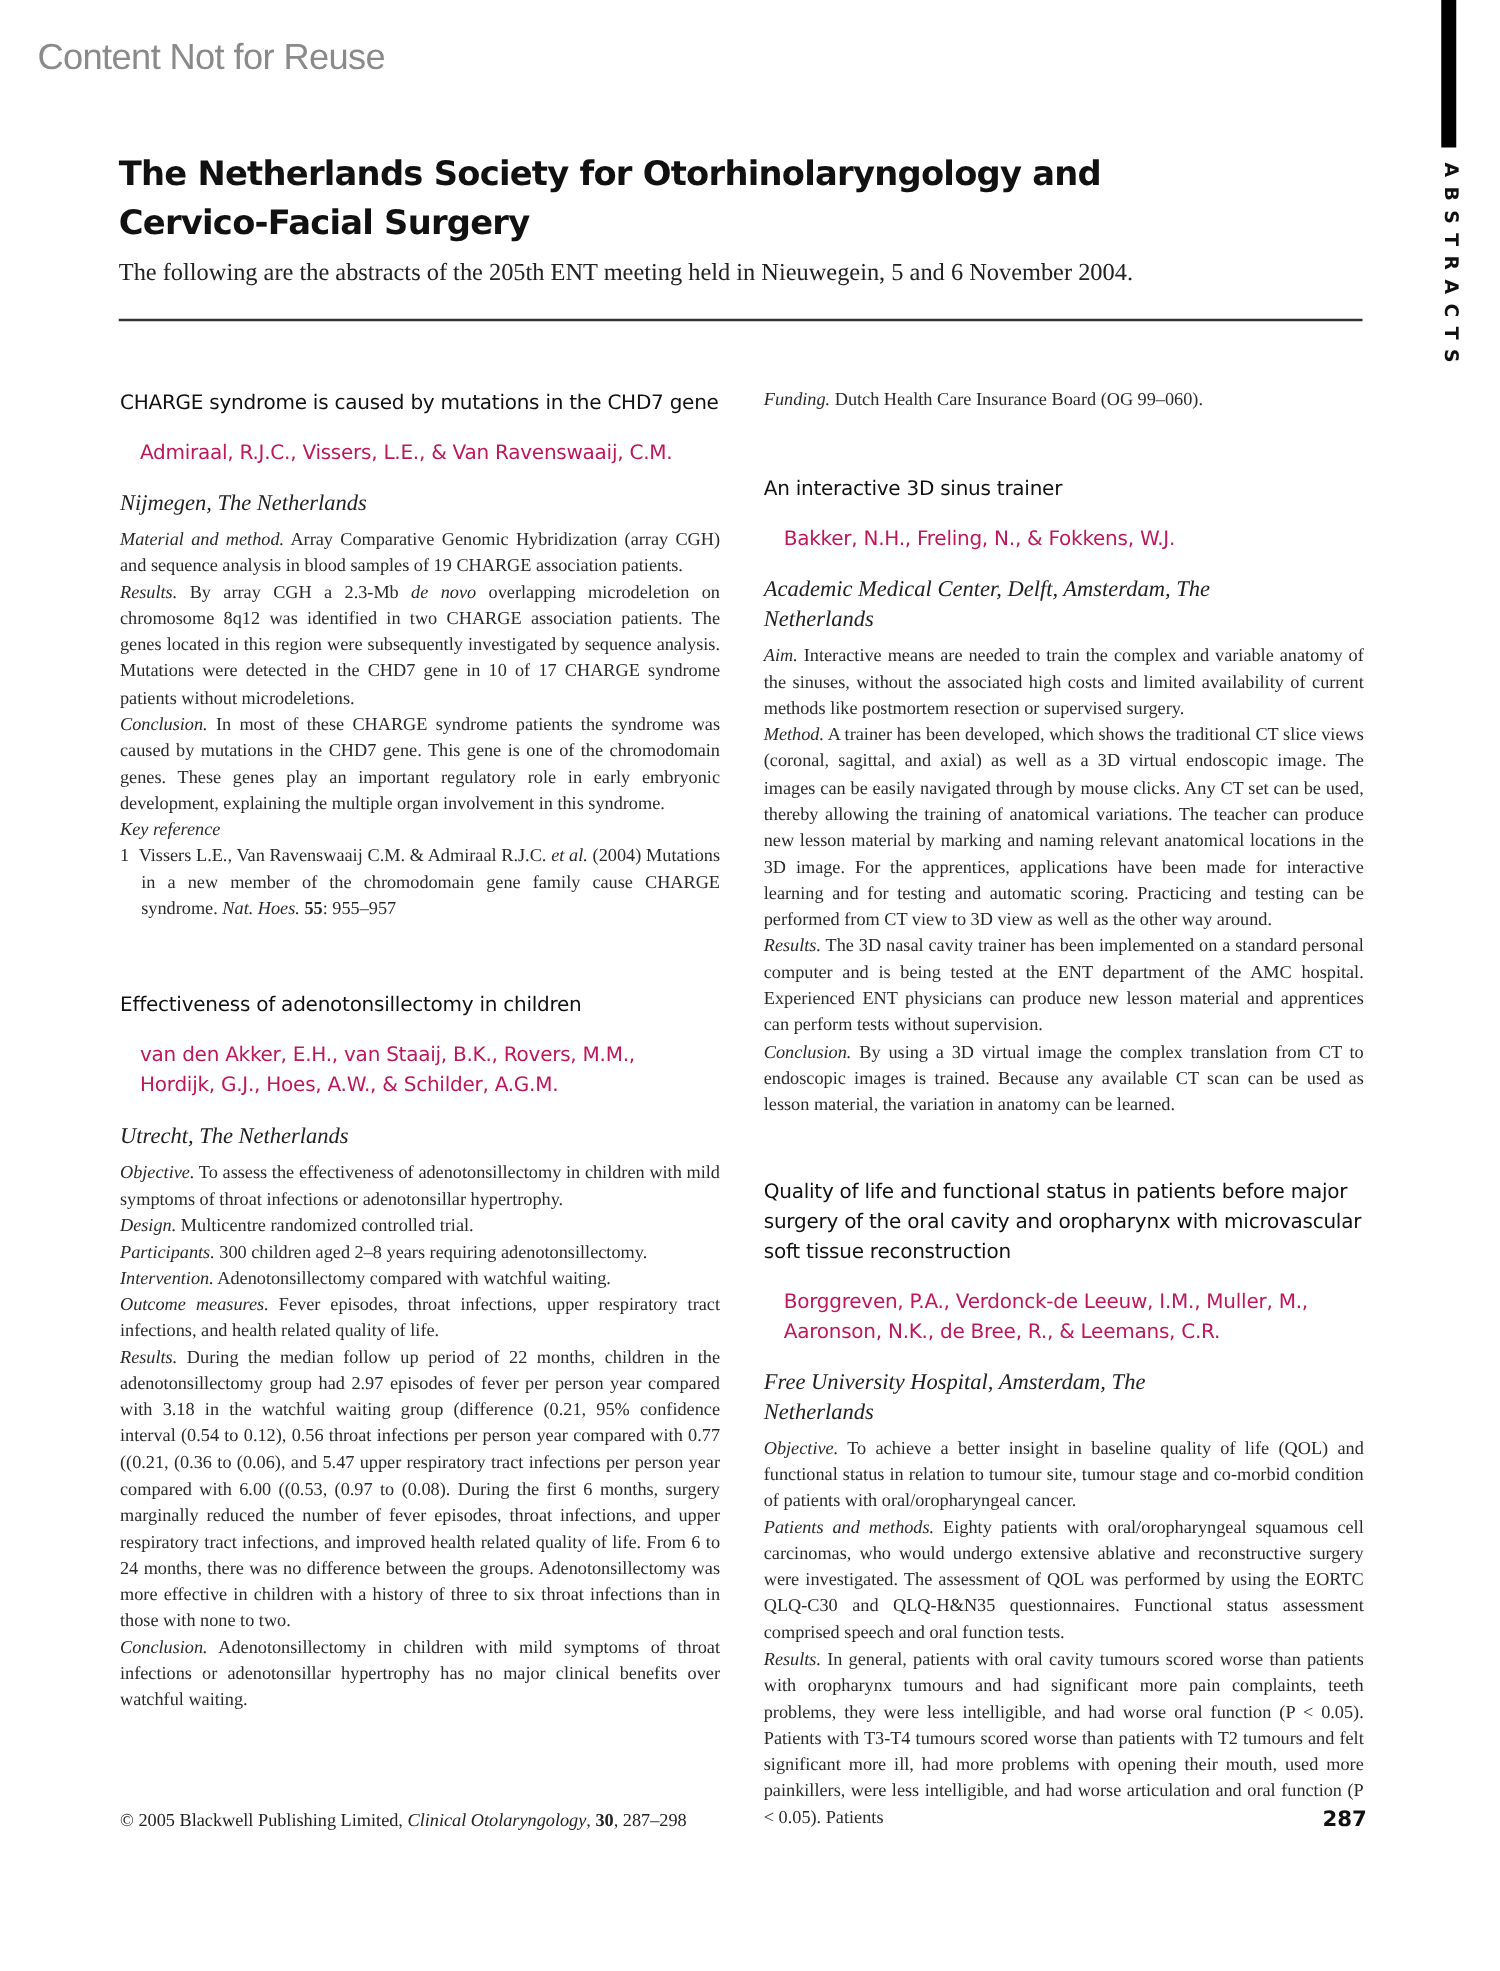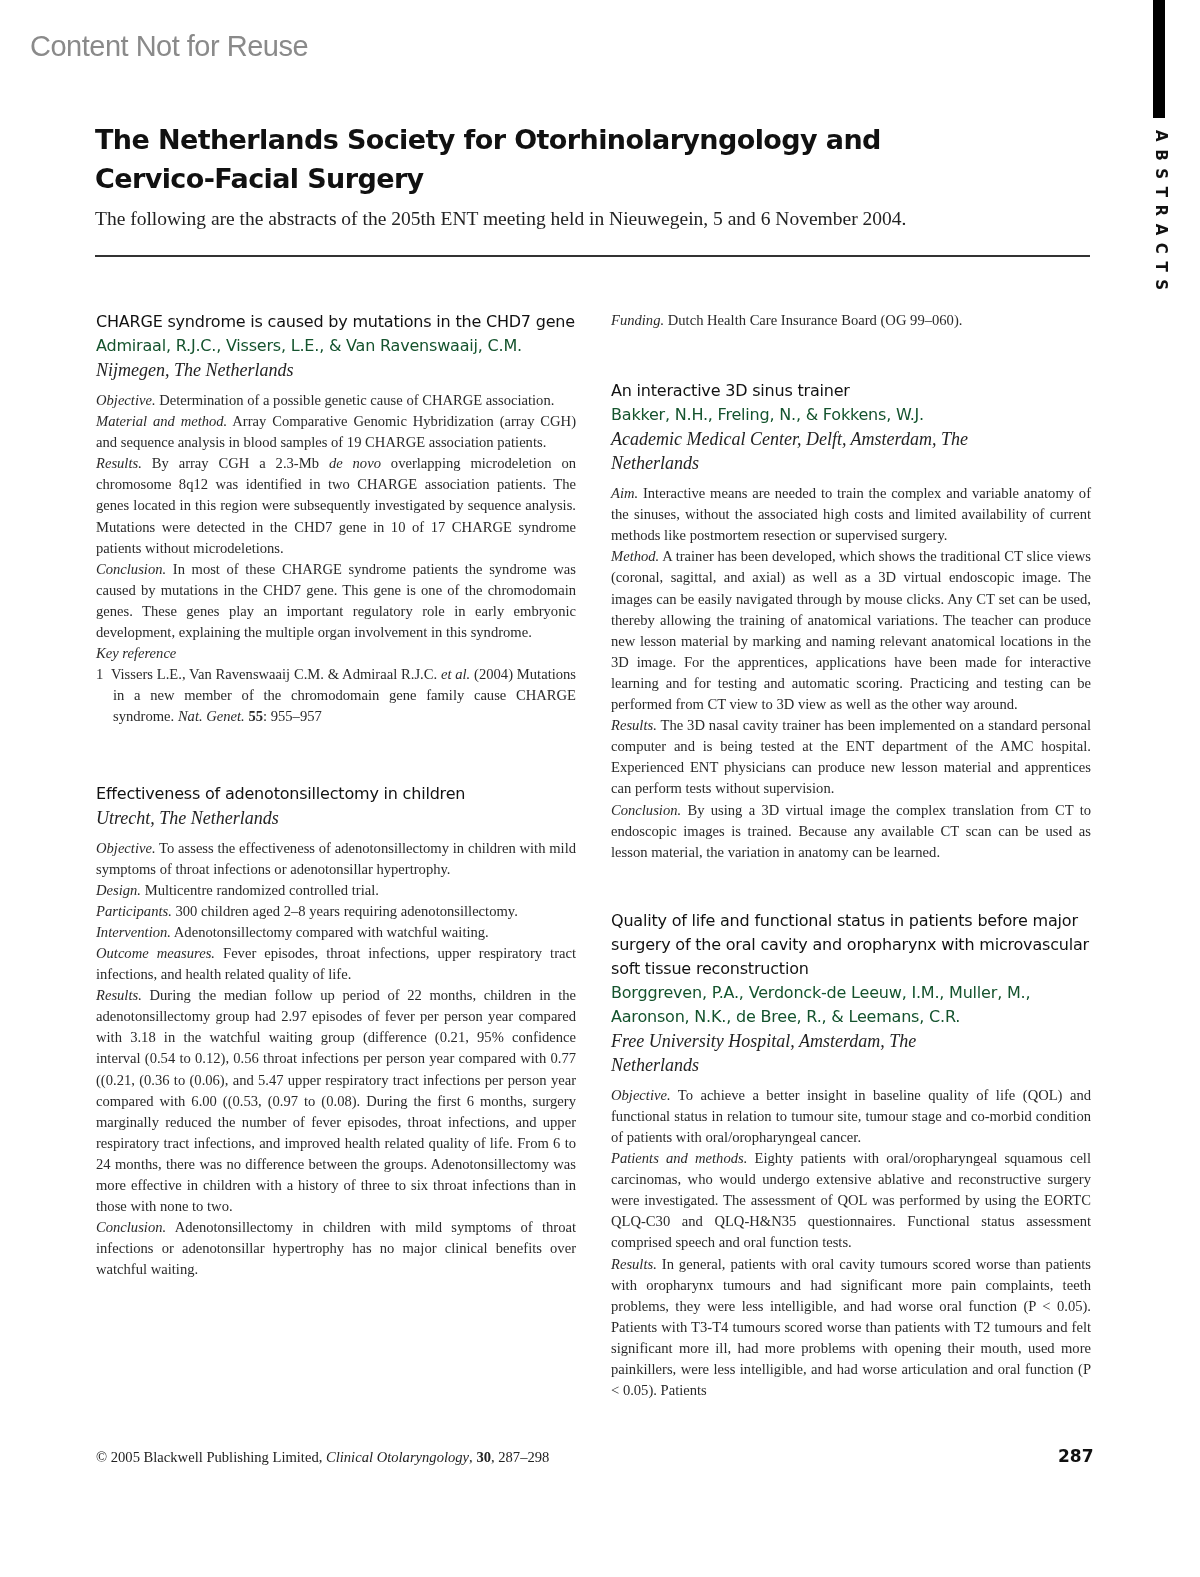--- a/index.html
+++ b/index.html
@@ -8,21 +8,21 @@
   .side-bar { position: absolute; left: 1153px; top: 0; width: 12px; height: 118px; background: #000; }
   .side-label { position: absolute; left: 1142px; top: 130px; width: 30px; height: 160px; }
   .side-label span { display: block; position: absolute; left: 0; top: 0; transform-origin: 0 0; transform: translate(28px, 0) rotate(90deg); font-family: "DejaVu Sans", sans-serif; font-weight: bold; font-size: 15px; letter-spacing: 7.6px; color: #111; white-space: nowrap; }
   .main-title { position: absolute; left: 95px; top: 120px; width: 900px; font-family: "DejaVu Sans", sans-serif; font-weight: bold; font-size: 27px; line-height: 39px; color: #111; letter-spacing: -0.6px; margin: 0; }
   .subtitle { position: absolute; left: 95px; top: 208px; font-family: Liberation Serif, serif; font-size: 19.5px; color: #222; margin: 0; }
   .rule { position: absolute; left: 95px; top: 255px; width: 995px; height: 2px; background: #333; }
   .col { position: absolute; width: 480px; }
   .col-left { left: 96px; top: 310px; }
   .col-right { left: 611px; top: 310px; }
   .a-title { font-family: "DejaVu Sans", sans-serif; font-weight: normal; font-size: 16px; line-height: 24px; color: #111; margin: 0; letter-spacing: -0.2px; }
-  .a-authors { font-family: "DejaVu Sans", sans-serif; font-size: 16px; line-height: 24px; color: #14532d; margin: 0; letter-spacing: -0.2px; }
+  .a-authors { font-family: "DejaVu Sans", sans-serif; font-size: 16px; line-height: 24px; color: #be185d; margin: 16px; letter-spacing: -0.2px; }
   .a-affil { font-family: "Liberation Serif", serif; font-style: italic; font-size: 18px; line-height: 24px; color: #222; margin: 0 0 8px 0; }
   .a-body { font-family: "Liberation Serif", serif; font-size: 14.6px; line-height: 21.1px; color: #2a2a2a; text-align: justify; margin: 0; }
   .a-body p { margin: 0; }
   .lbl { font-style: italic; }
   .ref { padding-left: 17px; text-indent: -17px; }
   .abstract { margin-bottom: 46px; }
   .footer-left { position: absolute; left: 96px; top: 1449px; font-family: "Liberation Serif", serif; font-size: 14.6px; color: #222; }
   .footer-left i { font-style: italic; }
   .footer-right { position: absolute; left: 1058px; top: 1446px; font-family: "DejaVu Sans", sans-serif; font-weight: bold; font-size: 17px; color: #111; }
   b.vol { font-weight: bold; }
@@ -39,31 +39,31 @@
 <h1 class="main-title">The Netherlands Society for Otorhinolaryngology and Cervico-Facial Surgery</h1>
 <p class="subtitle">The following are the abstracts of the 205th ENT meeting held in Nieuwegein, 5 and 6 November 2004.</p>
 <div class="rule"></div>
 
 <div class="col col-left">
   <div class="abstract" style="margin-bottom:54px;">
     <h2 class="a-title">CHARGE syndrome is caused by mutations in the CHD7 gene</h2>
     <div class="a-authors">Admiraal, R.J.C., Vissers, L.E., &amp; Van Ravenswaaij, C.M.</div>
     <div class="a-affil">Nijmegen, The Netherlands</div>
     <div class="a-body">
-      <p><span class="lbl">Objective.</span> <span>Determination of a possible genetic cause of CHARGE association.</span></p>
       <p><span class="lbl">Material and method.</span> <span>Array Comparative Genomic Hybridization (array CGH) and sequence analysis in blood samples of 19 CHARGE association patients.</span></p>
       <p><span class="lbl">Results.</span> <span>By array CGH a 2.3-Mb </span><i>de novo</i><span> overlapping microdeletion on chromosome 8q12 was identified in two CHARGE association patients. The genes located in this region were subsequently investigated by sequence analysis. Mutations were detected in the CHD7 gene in 10 of 17 CHARGE syndrome patients without microdeletions.</span></p>
       <p><span class="lbl">Conclusion.</span> <span>In most of these CHARGE syndrome patients the syndrome was caused by mutations in the CHD7 gene. This gene is one of the chromodomain genes. These genes play an important regulatory role in early embryonic development, explaining the multiple organ involvement in this syndrome.</span></p>
       <p class="lbl">Key reference</p>
-      <p class="ref"><span>1</span>&nbsp;&nbsp;<span>Vissers L.E., Van Ravenswaaij C.M. &amp; Admiraal R.J.C.</span> <i>et al.</i> <span>(2004)</span> <span>Mutations in a new member of the chromodomain gene family cause CHARGE syndrome.</span> <i>Nat. Genet.</i> <b class="vol">55</b><span>: 955–957</span></p>
+      <p class="ref"><span>1</span>&nbsp;&nbsp;<span>Vissers L.E., Van Ravenswaaij C.M. &amp; Admiraal R.J.C.</span> <i>et al.</i> <span>(2004)</span> <span>Mutations in a new member of the chromodomain gene family cause CHARGE syndrome.</span> <i>Nat. Hoes.</i> <b class="vol">55</b><span>: 955–957</span></p>
     </div>
   </div>
 
   <div class="abstract">
     <h2 class="a-title">Effectiveness of adenotonsillectomy in children</h2>
+    <div class="a-authors">van den Akker, E.H., van Staaij, B.K., Rovers, M.M., Hordijk, G.J., Hoes, A.W., &amp; Schilder, A.G.M.</div>
     <div class="a-affil">Utrecht, The Netherlands</div>
     <div class="a-body">
       <p><span class="lbl">Objective.</span> <span>To assess the effectiveness of adenotonsillectomy in children with mild symptoms of throat infections or adenotonsillar hypertrophy.</span></p>
       <p><span class="lbl">Design.</span> <span>Multicentre randomized controlled trial.</span></p>
       <p><span class="lbl">Participants.</span> <span>300 children aged 2–8 years requiring adenotonsillectomy.</span></p>
       <p><span class="lbl">Intervention.</span> <span>Adenotonsillectomy compared with watchful waiting.</span></p>
       <p><span class="lbl">Outcome measures.</span> <span>Fever episodes, throat infections, upper respiratory tract infections, and health related quality of life.</span></p>
       <p><span class="lbl">Results.</span> <span>During the median follow up period of 22 months, children in the adenotonsillectomy group had 2.97 episodes of fever per person year compared with 3.18 in the watchful waiting group (difference (0.21, 95% confidence interval (0.54 to 0.12), 0.56 throat infections per person year compared with 0.77 ((0.21, (0.36 to (0.06), and 5.47 upper respiratory tract infections per person year compared with 6.00 ((0.53, (0.97 to (0.08). During the first 6 months, surgery marginally reduced the number of fever episodes, throat infections, and upper respiratory tract infections, and improved health related quality of life. From 6 to 24 months, there was no difference between the groups. Adenotonsillectomy was more effective in children with a history of three to six throat infections than in those with none to two.</span></p>
       <p><span class="lbl">Conclusion.</span> <span>Adenotonsillectomy in children with mild symptoms of throat infections or adenotonsillar hypertrophy has no major clinical benefits over watchful waiting.</span></p>
     </div>

